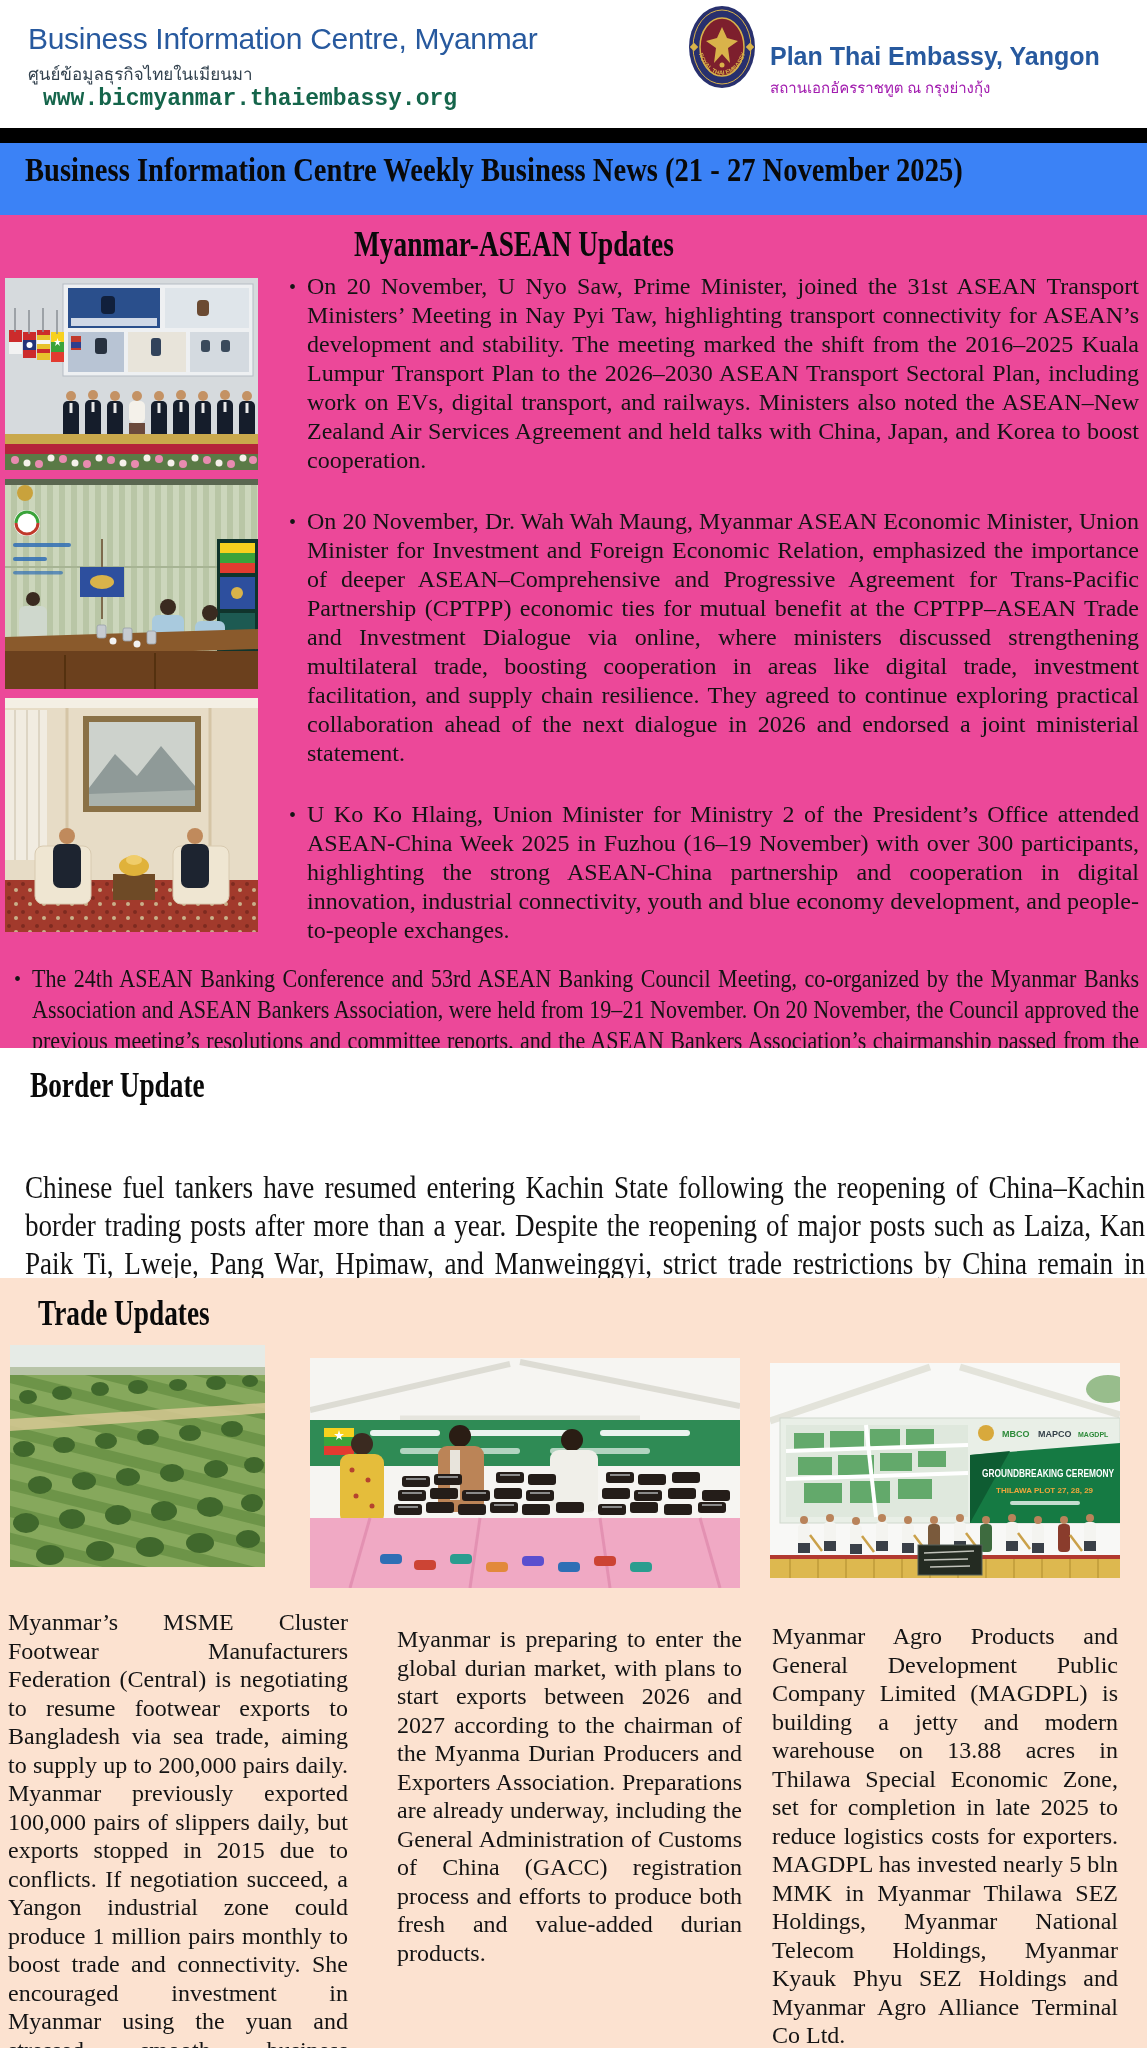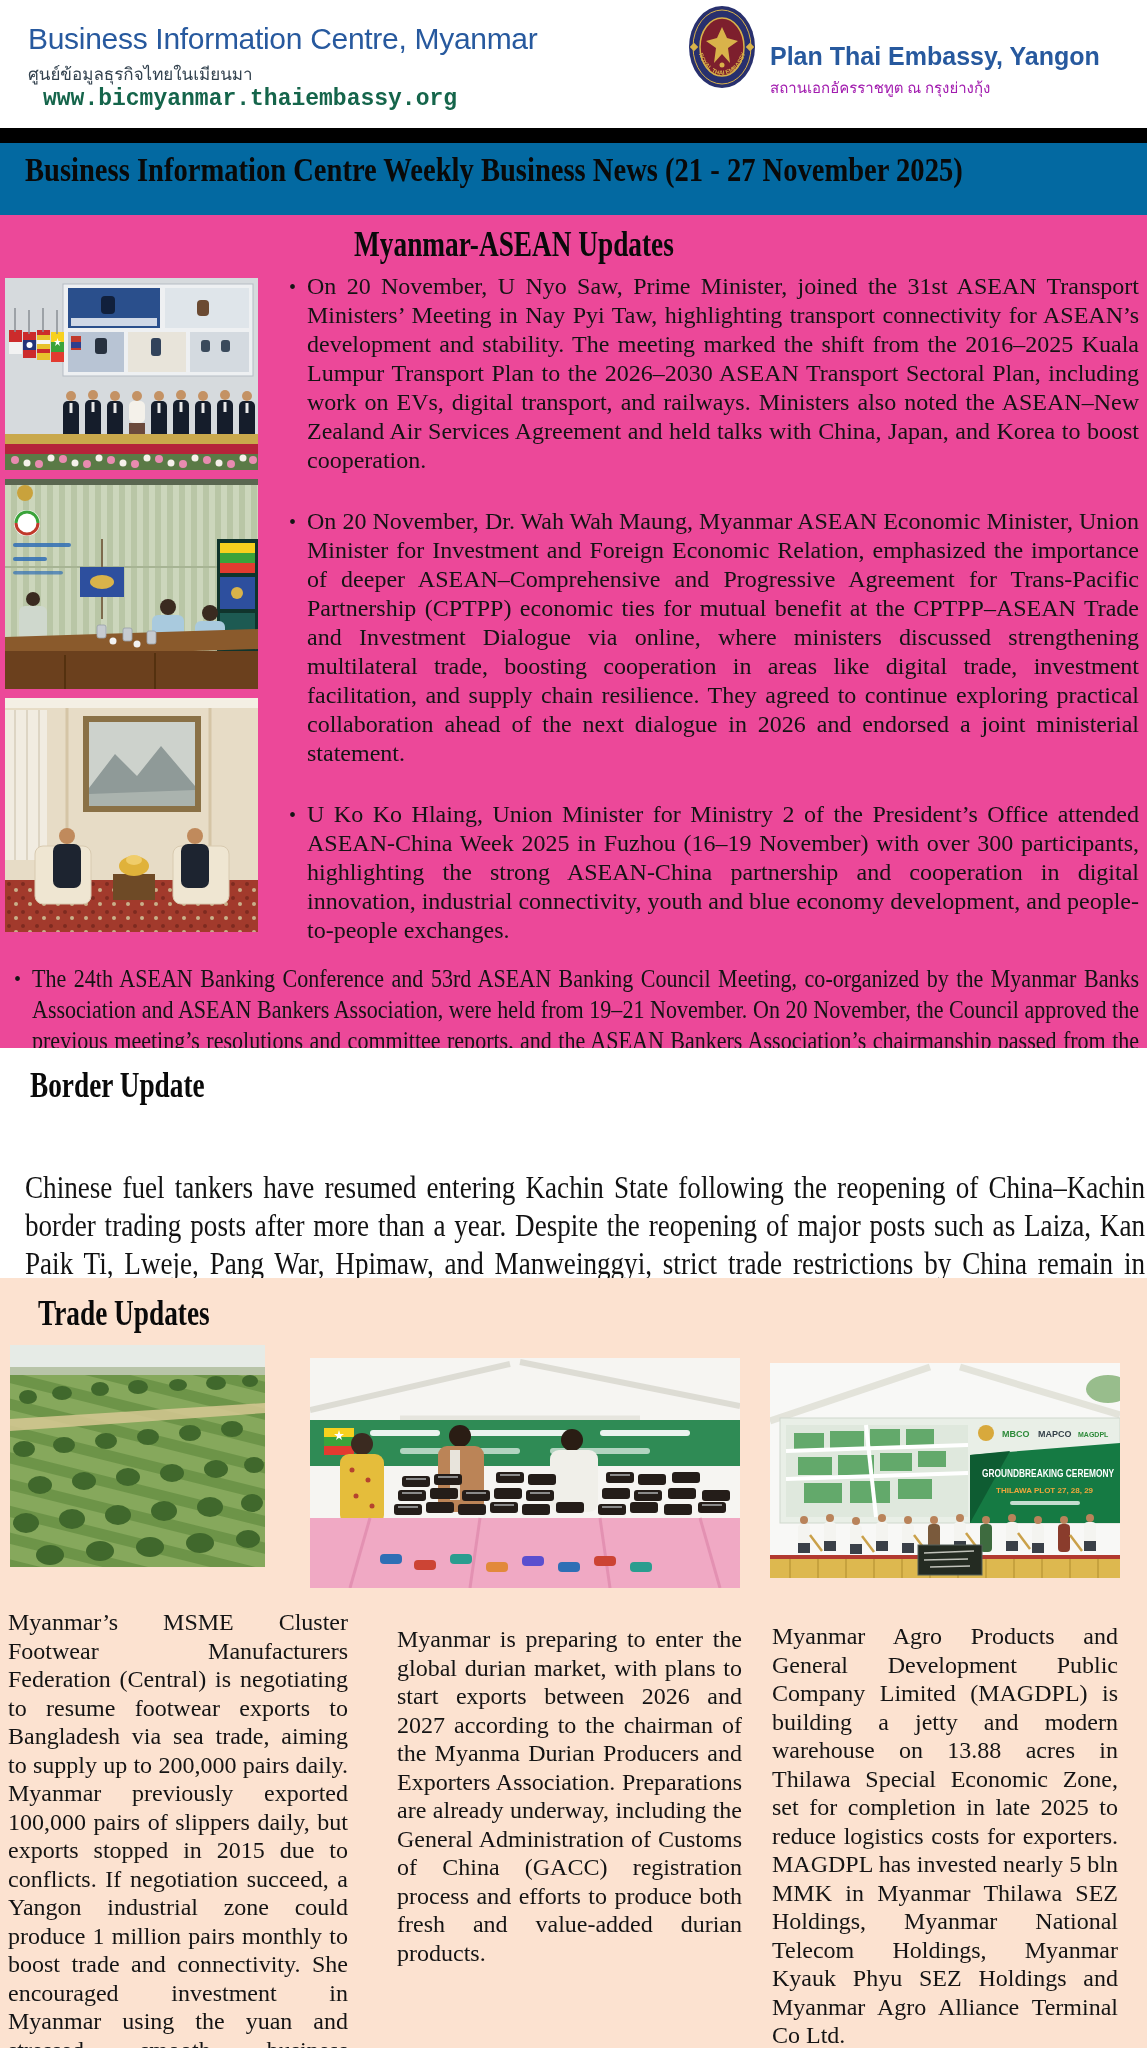--- a/index.html
+++ b/index.html
@@ -17,21 +17,21 @@
     font-size:17px; color:#33424f; }
   .bic-url { position:absolute; left:28px; top:86px; font-family:Liberation Mono, monospace;
     font-weight:bold; font-size:23px; color:#15654b;margin-left:15px; }
   .emblem { position:absolute; left:688px; top:5px; }
   .rte-name { position:absolute; left:770px; top:42px; font-family:"Liberation Sans", sans-serif;
     font-weight:bold; font-size:25px; color:#27599e; }
   .rte-thai { position:absolute; left:770px; top:76px; font-family:Liberation Serif, serif;
     font-size:15px; color:#a21caf; }
   
   .black-bar { height:15px; background:#000; }
-  .title-band { height:72px; background:#0369a1; position:relative; }
+  .title-band { height:72px; background:#3b82f6; position:relative; }
   .main-title { position:absolute; left:25px; top:8px; font-weight:bold; font-size:34px; color:#090909;
     white-space:nowrap; display:inline-block; transform:scaleX(0.84); transform-origin:0 50%; }
   
   .sec-h { font-weight:bold; font-size:35px; color:#0a0a0a; white-space:nowrap;
     display:inline-block; transform:scaleX(0.78); }
   
   .green { position:relative; height:833px; background:#ec4899; }
   .asean-head { position:absolute; left:0; right:120px; top:10px; text-align:center; }
   .asean-head .sec-h { transform-origin:50% 50%; }
   .photo-col { position:absolute; left:5px; top:63px; width:253px; }

